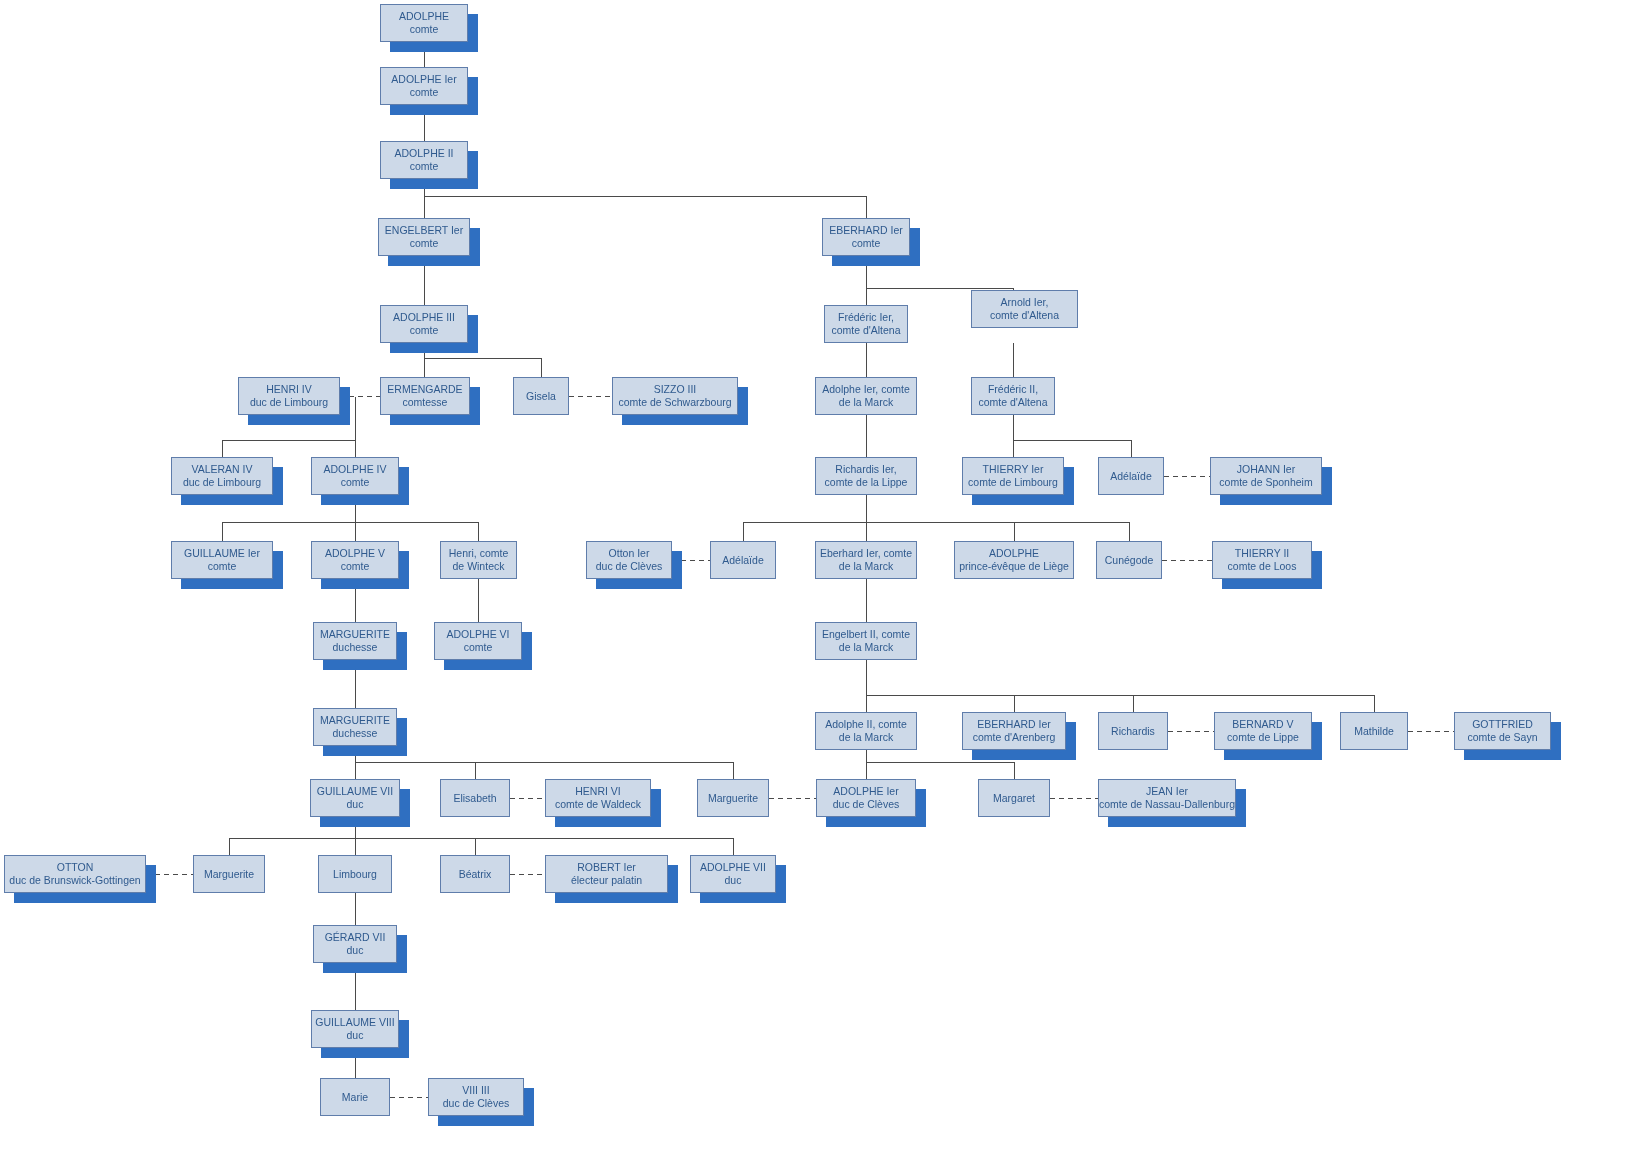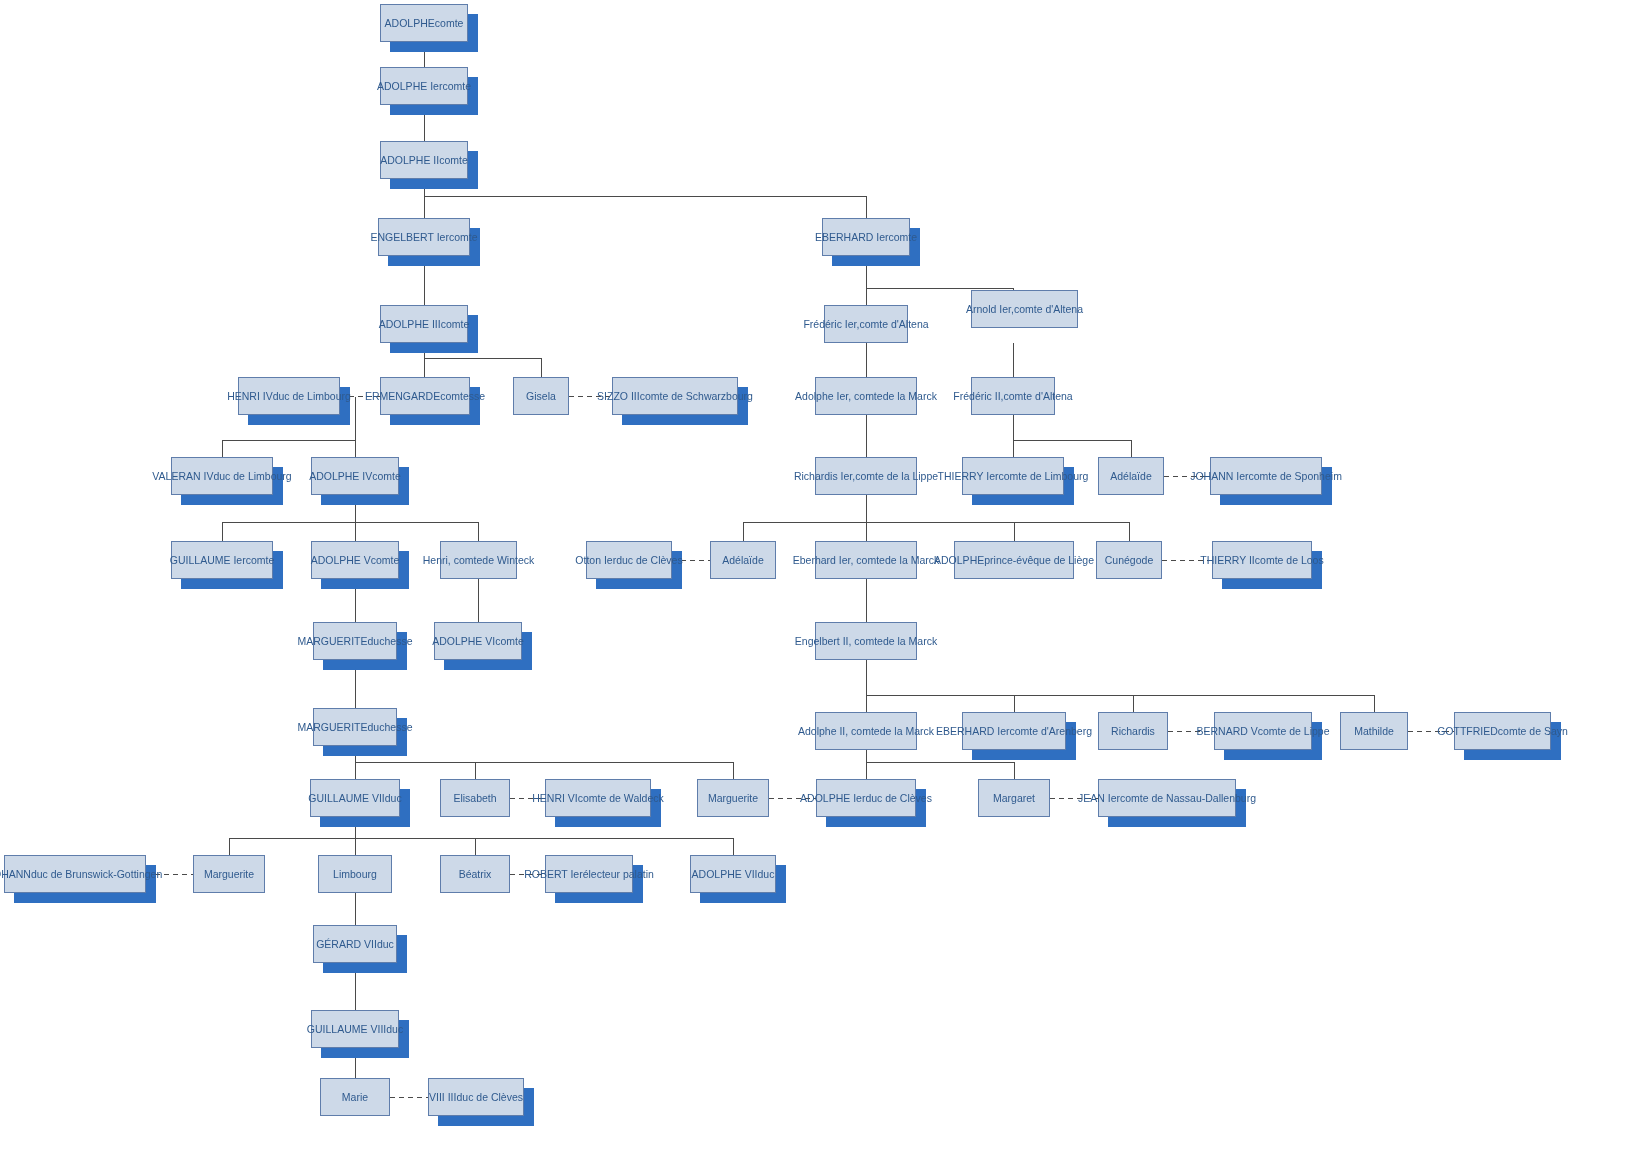--- a/index.html
+++ b/index.html
@@ -2,21 +2,21 @@
 <html><head>
 <meta charset="utf-8">
 <title>Genealogy Diagram</title>
 <style>
   html,body{margin:0;padding:0;background:#ffffff;}
   .canvas{position:relative;width:1632px;height:1176px;background:#ffffff;
           font-family:"Liberation Sans",sans-serif;overflow:hidden;}
   svg.wires{position:absolute;left:0;top:0;z-index:0;}
   .node{position:absolute;height:38px;box-sizing:border-box;z-index:1;
         background:#cdd9e8;border:1px solid #5f7dab;
-        display:flex;flex-direction:row;justify-content:center;align-items:center;
+        display:flex;flex-direction:column;justify-content:center;align-items:center;
         text-align:center;color:#2f5a8e;font-size:10.5px;line-height:13px;padding:0 1px;}
   .node.sh{box-shadow:10px 10px 0 0 #2f6fc1;}
   .nm,.tt{display:block;white-space:nowrap;}
   .tt:empty{display:none;}
 </style>
 </head>
 <body>
 
 <div class="canvas">
 
@@ -217,33 +217,33 @@
       <span class="tt">duc de Clèves</span>
     </div>
   <div class="node" style="left:978px;top:779px;width:72px">
       <span class="nm">Margaret</span>
     </div>
   <div class="node sh" style="left:1098px;top:779px;width:138px">
       <span class="nm">JEAN Ier</span>
       <span class="tt">comte de Nassau-Dallenburg</span>
     </div>
   <div class="node sh" style="left:4px;top:855px;width:142px">
-      <span class="nm">JOHANN</span>
+      <span class="nm">OTTON</span>
       <span class="tt">duc de Brunswick-Gottingen</span>
     </div>
   <div class="node" style="left:193px;top:855px;width:72px">
       <span class="nm">Marguerite</span>
     </div>
   <div class="node" style="left:318px;top:855px;width:74px">
       <span class="nm">Limbourg</span>
     </div>
   <div class="node" style="left:440px;top:855px;width:70px">
       <span class="nm">Béatrix</span>
     </div>
-  <div class="node sh" style="left:545px;top:855px;width:88px">
+  <div class="node sh" style="left:545px;top:855px;width:123px">
       <span class="nm">ROBERT Ier</span>
       <span class="tt">électeur palatin</span>
     </div>
   <div class="node sh" style="left:690px;top:855px;width:86px">
       <span class="nm">ADOLPHE VII</span>
       <span class="tt">duc</span>
     </div>
   <div class="node sh" style="left:313px;top:925px;width:84px">
       <span class="nm">GÉRARD VII</span>
       <span class="tt">duc</span>

